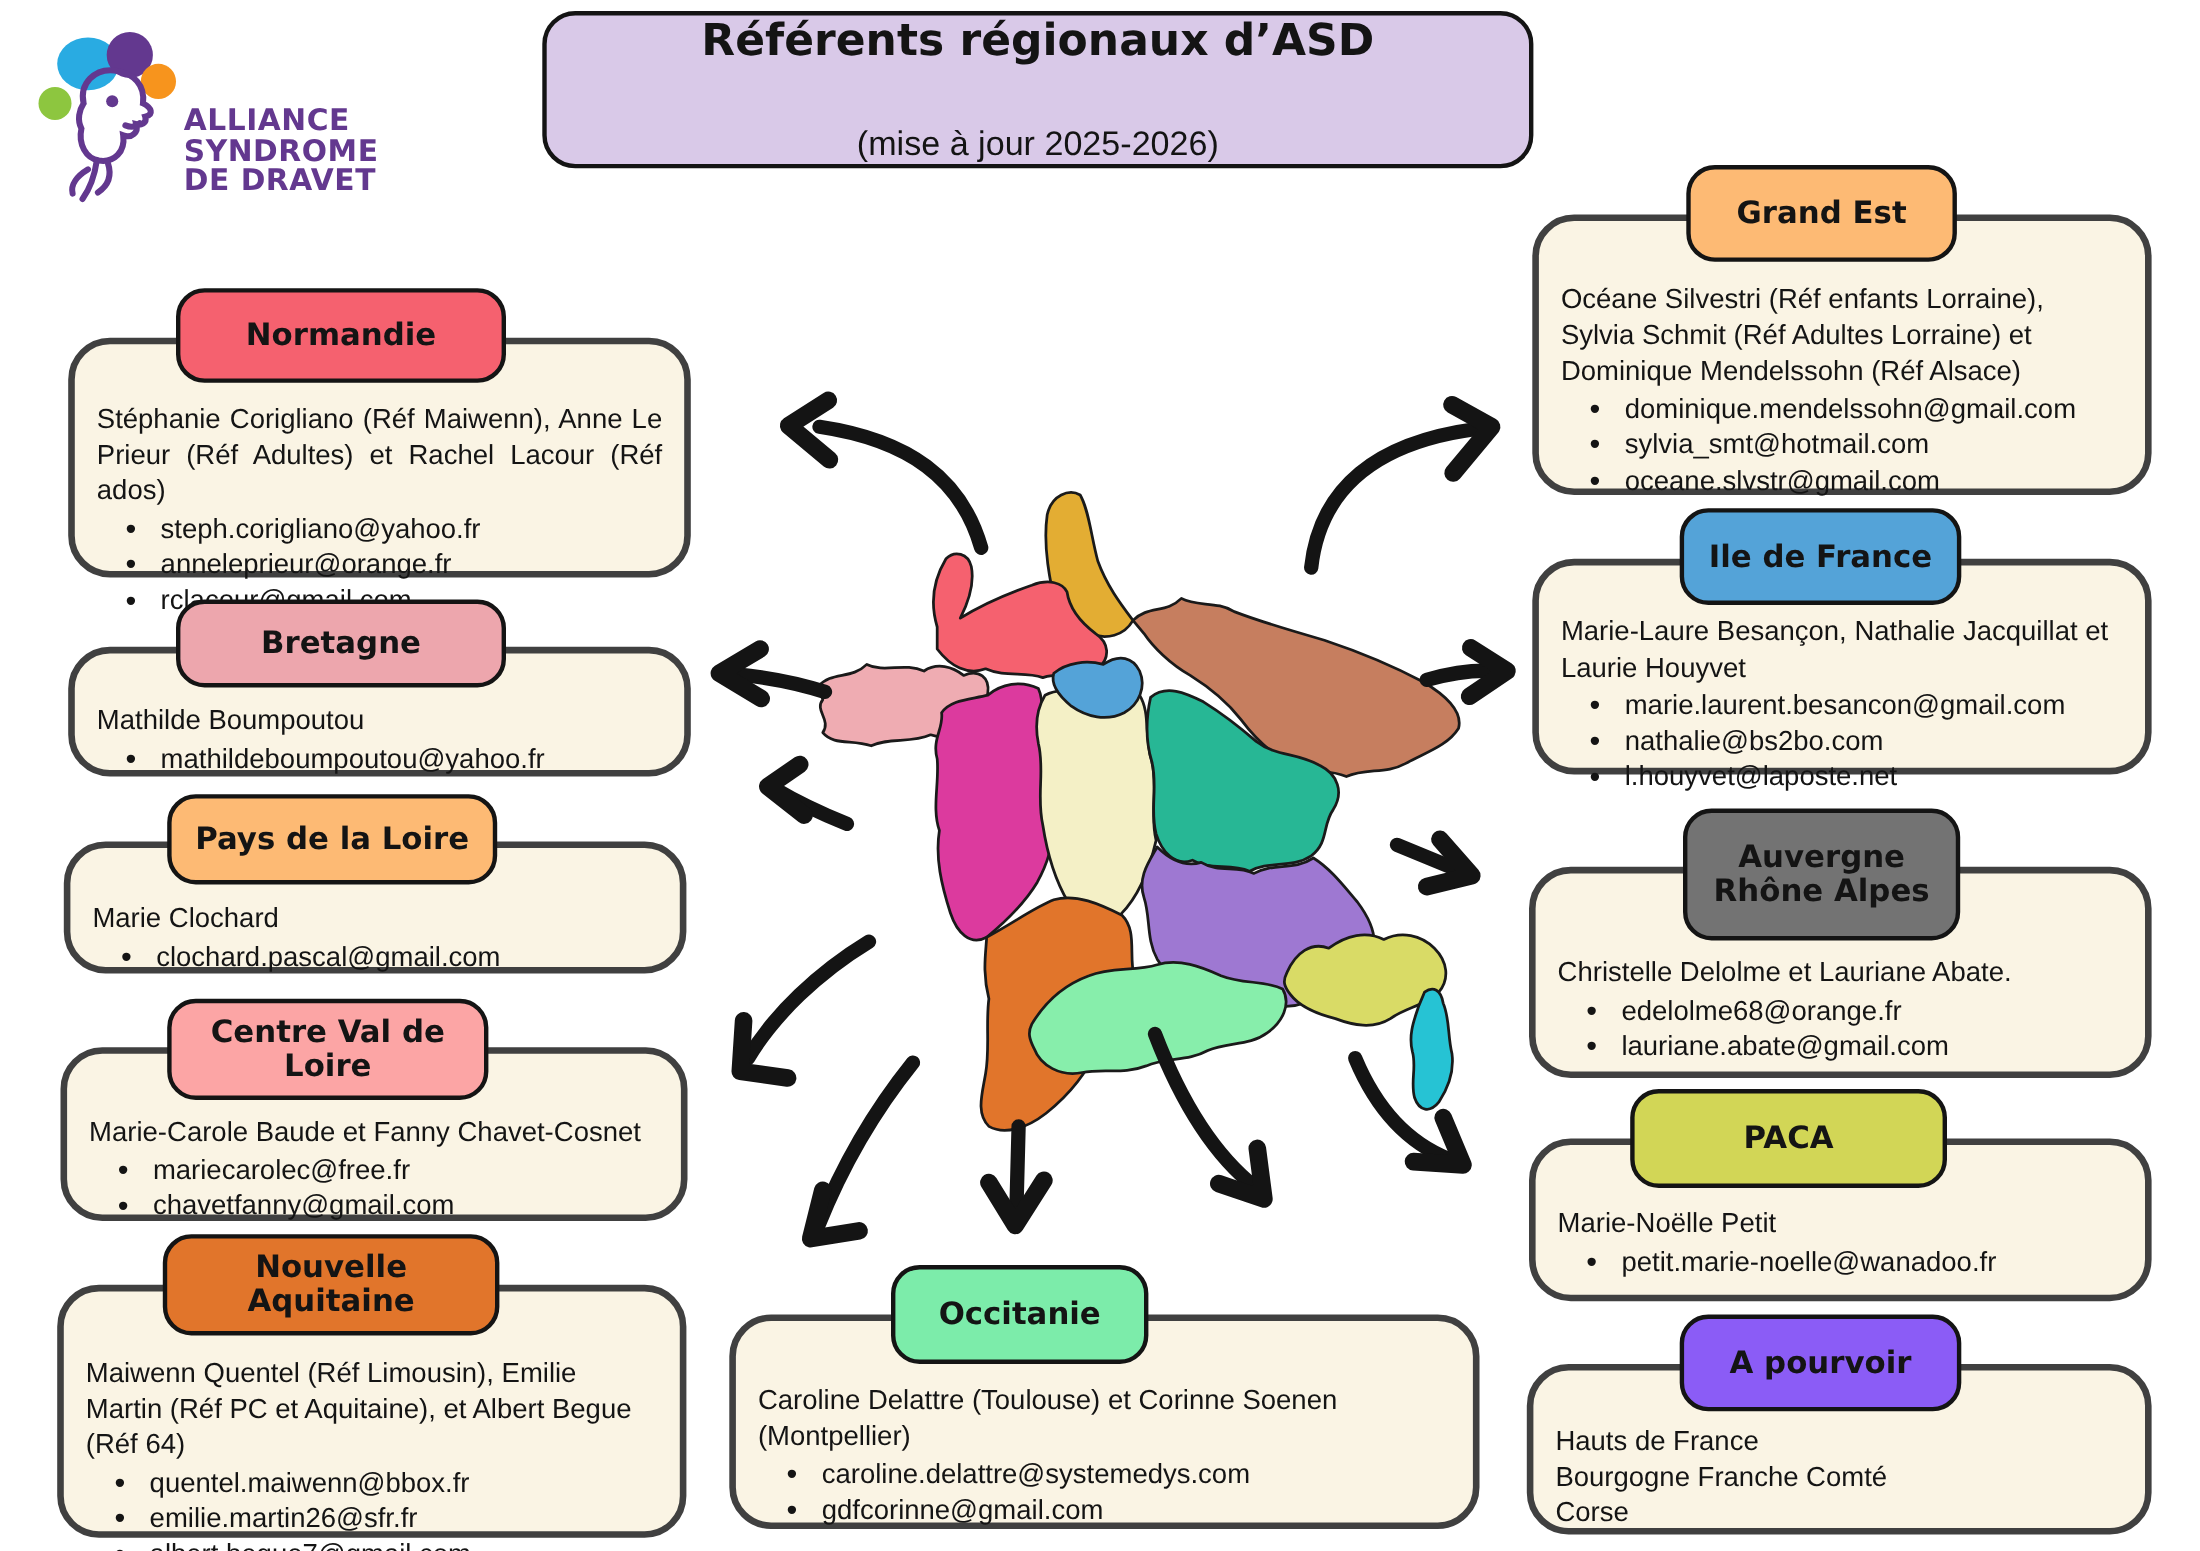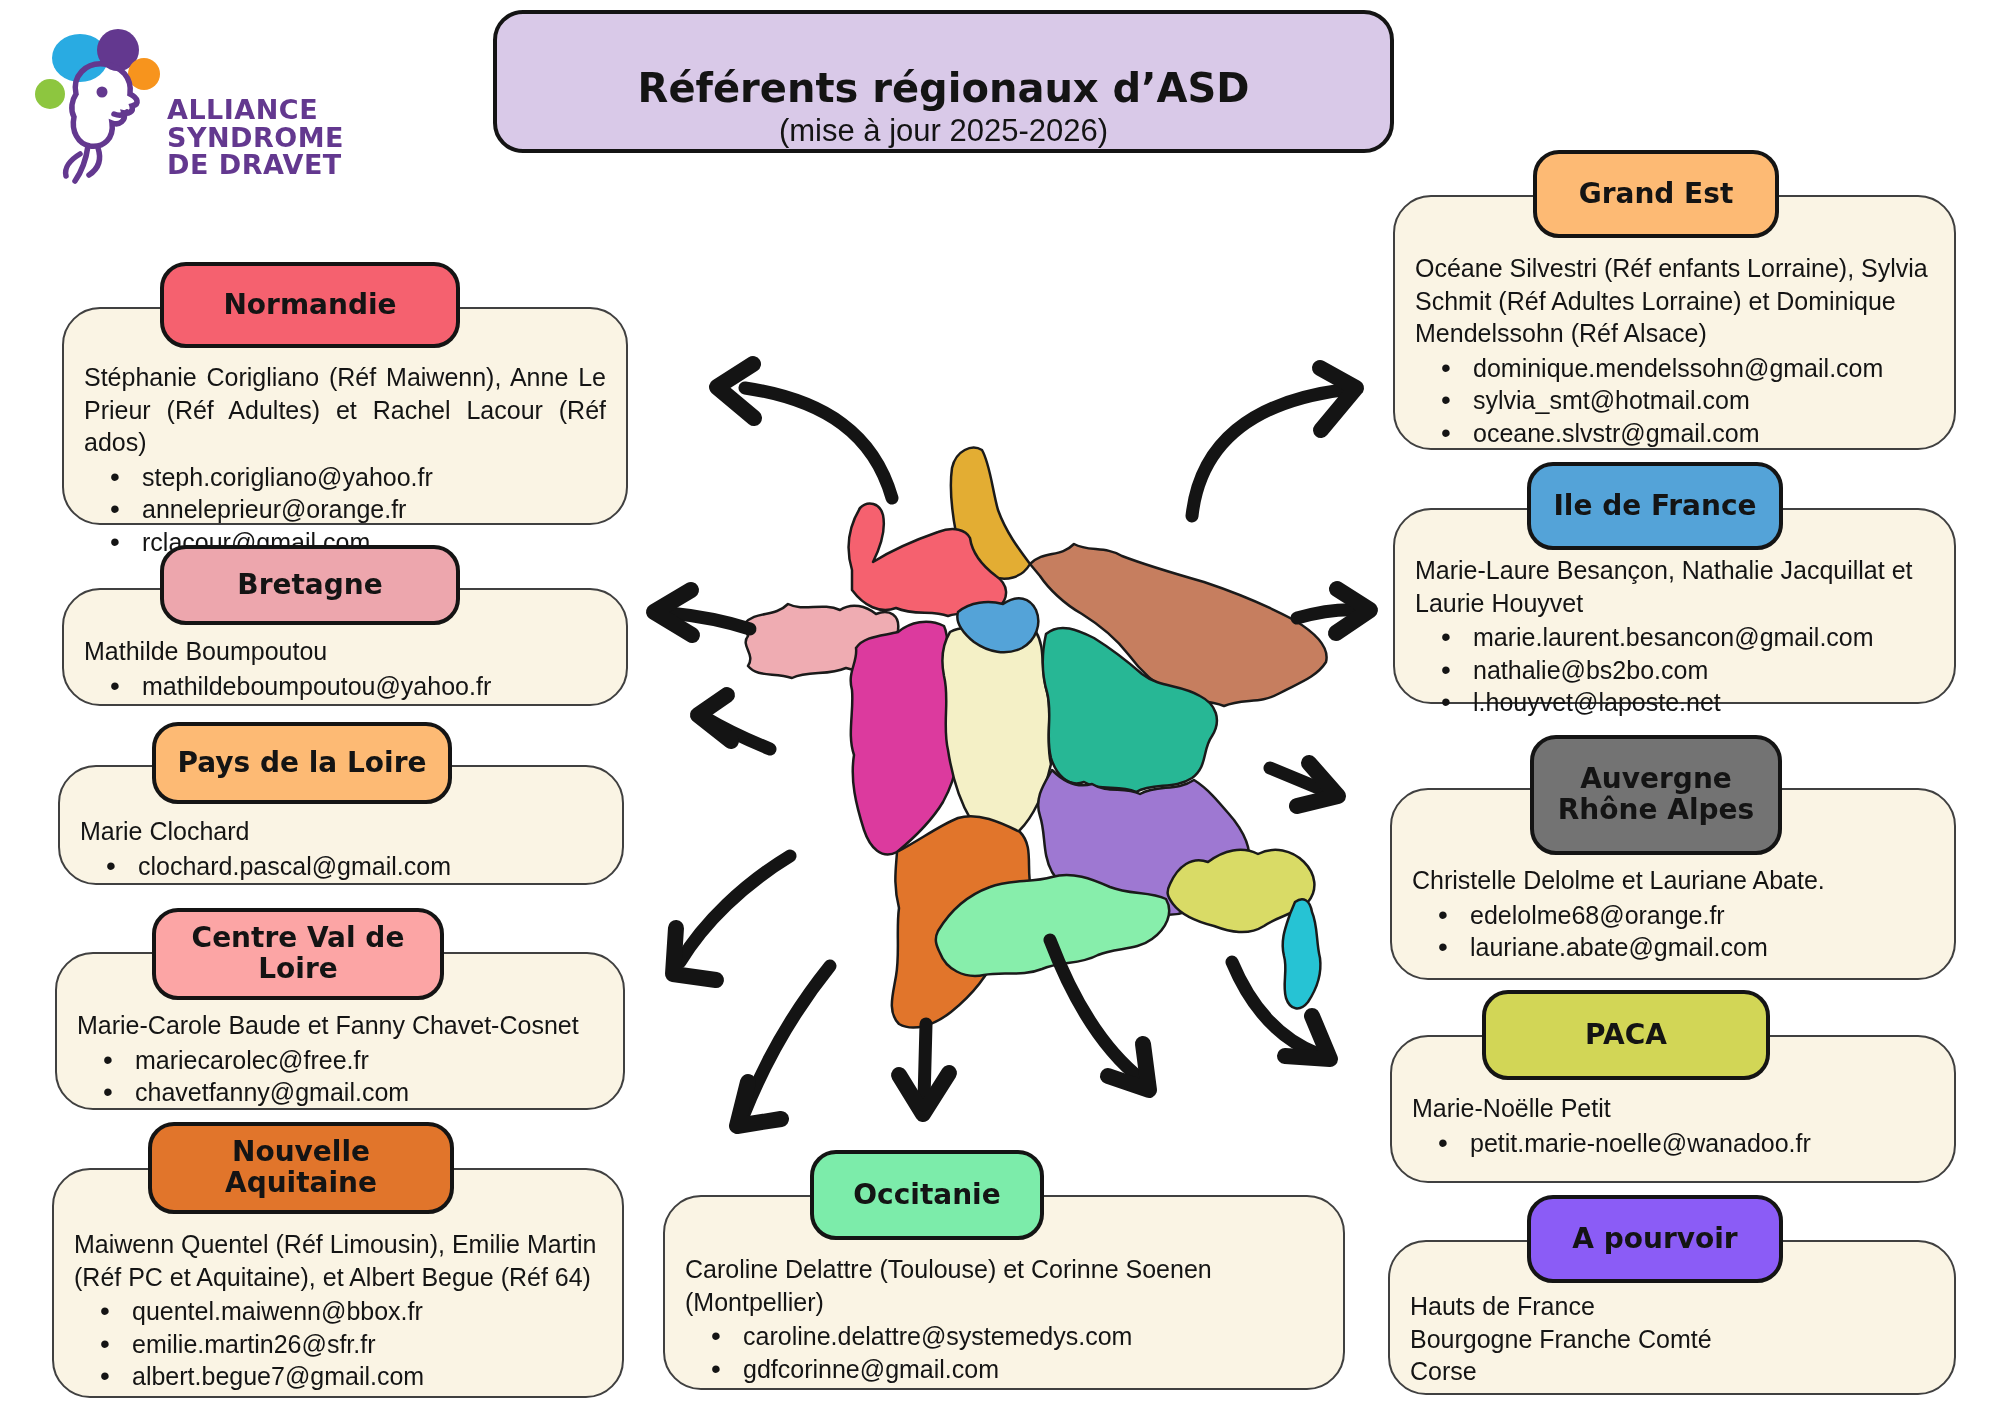--- a/index.html
+++ b/index.html
@@ -4,28 +4,28 @@
 <style>
   html,body{margin:0;padding:0;background:#fff;}
   #stage{position:relative;width:2000px;height:1410px;background:#ffffff;overflow:hidden;
          font-family:"Liberation Sans",sans-serif;color:#141414;}
   
   #logo{position:absolute;left:28px;top:18px;width:330px;height:170px;display:flex;align-items:flex-start;}
   #logo-text{margin-top:78px;margin-left:4px;font-weight:bold;font-size:27px;line-height:1.02;
              color:#63388f;letter-spacing:.5px;font-family:"DejaVu Sans",sans-serif;}
   #banner{position:absolute;left:493px;top:10px;width:893px;height:135px;background:#d9c9e8;
           border:4px solid #141414;border-radius:30px;display:flex;flex-direction:column;
-          align-items:center;justify-content:flex-end;}
+          align-items:center;justify-content:space-between;}
   #banner .h1{font-family:"DejaVu Sans",sans-serif;font-weight:bold;font-size:40px;}
   #banner .h2{font-size:31px;margin-top:2px;}
   
   .pill{position:absolute;z-index:3;border:4px solid #141414;border-radius:26px;
         display:flex;align-items:center;justify-content:center;text-align:center;
         font-family:"DejaVu Sans",sans-serif;font-weight:bold;font-size:28px;line-height:1.1;padding:0 10px;box-sizing:border-box;}
-  .card{position:absolute;z-index:2;background:#faf4e4;border:2px solid #404040;border-radius:38px;
+  .card{position:absolute;z-index:2;background:#faf4e4;border:6px solid #404040;border-radius:38px;
         box-sizing:border-box;padding:0 20px 0 20px;font-size:25px;line-height:1.3;}
   .card .intro{margin:0;}
   .card .intro.justify{text-align:justify;}
   ul.emails{list-style:none;margin:2px 0 0 0;padding:0;}
   ul.emails li{position:relative;padding-left:58px;}
   ul.emails li::before{content:"•";position:absolute;left:26px;top:-2px;font-size:28px;}
   .plainlines div{margin:0;}
   
   #map-svg{position:absolute;left:700px;top:440px;width:640px;height:600px;z-index:1;}
   #map-svg path{stroke:#1a1a1a;stroke-width:2.5;stroke-linejoin:round;}

